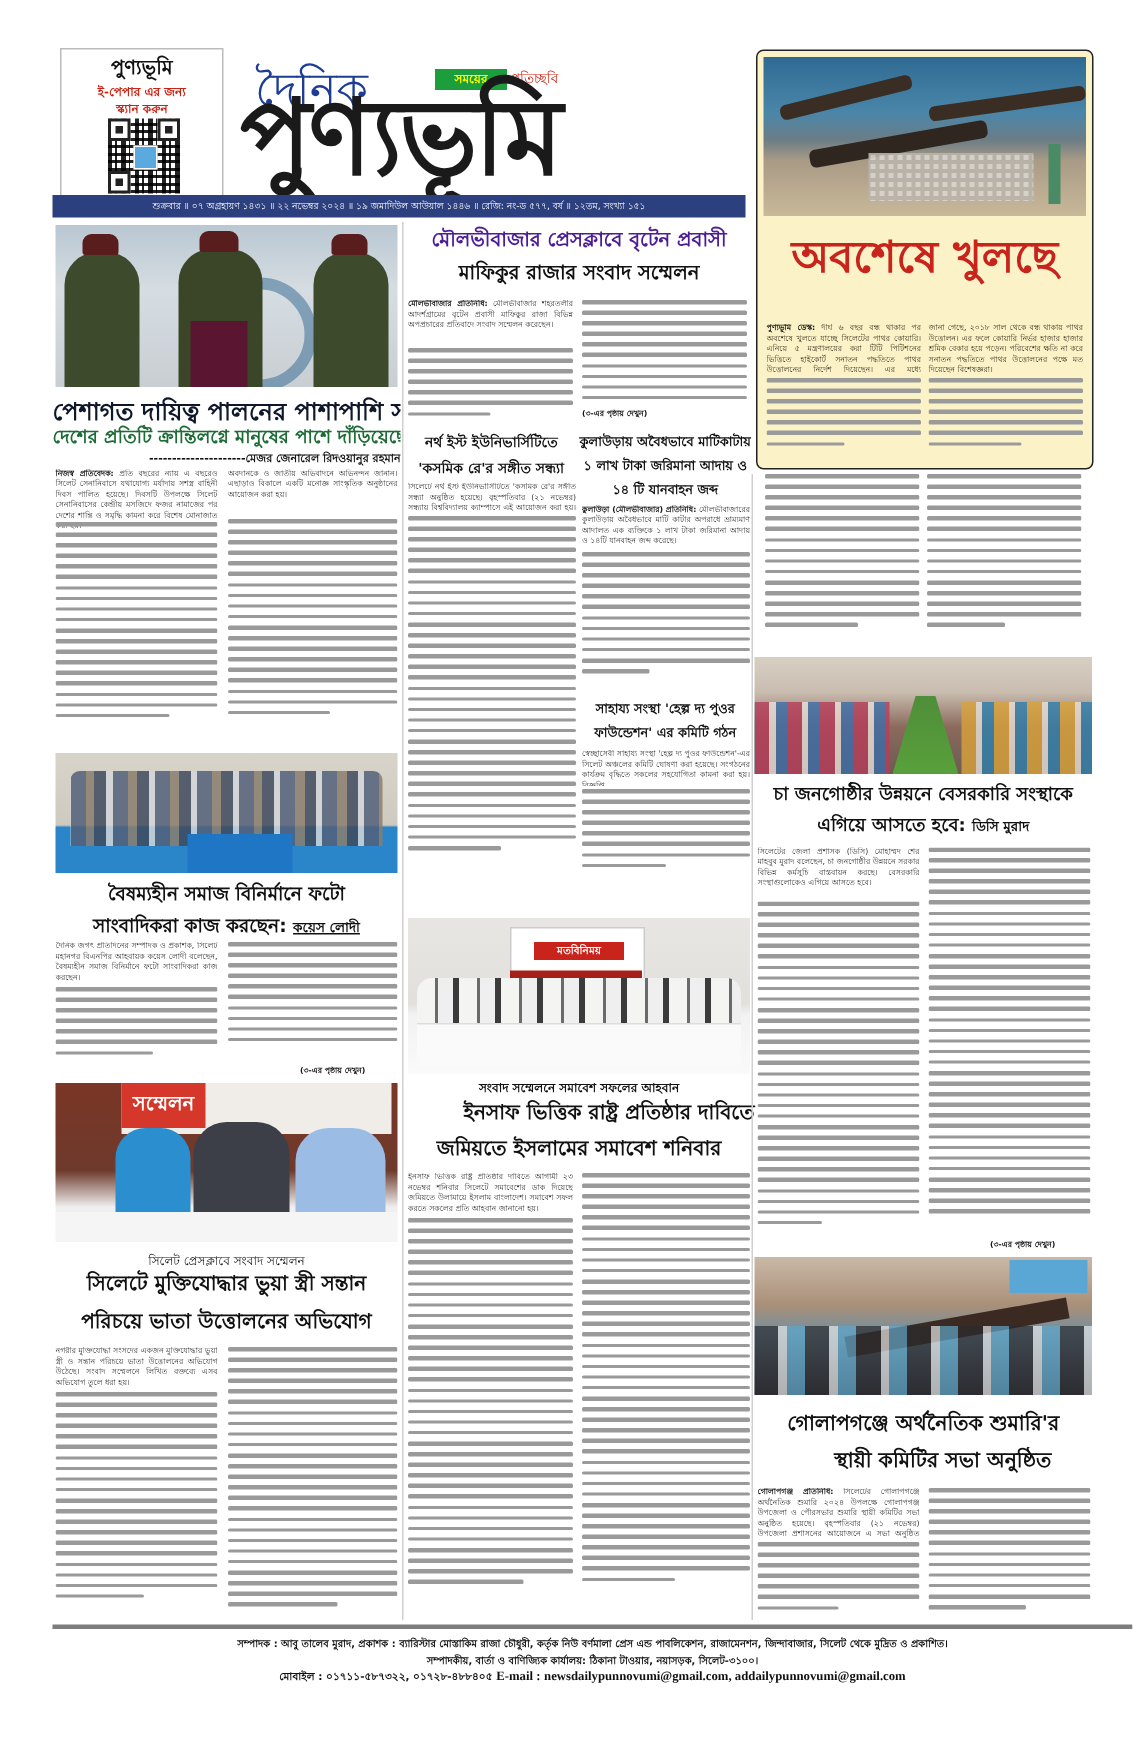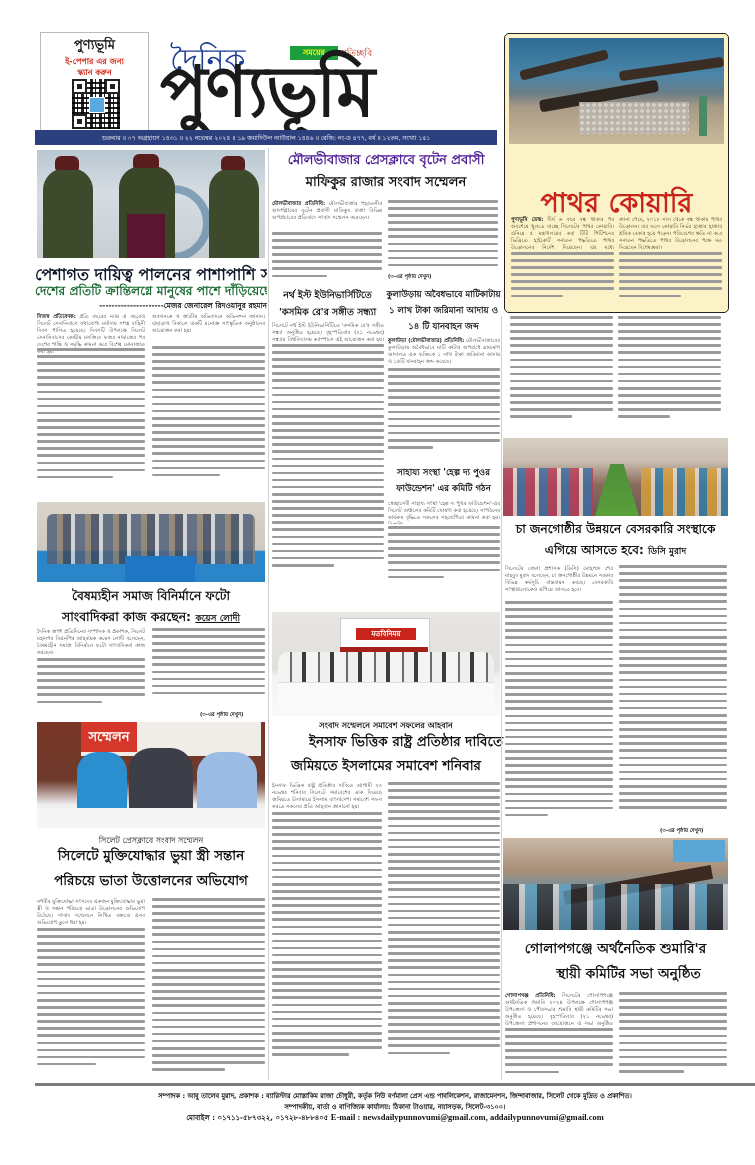--- a/index.html
+++ b/index.html
@@ -394,21 +394,21 @@
   </div>
 
 <div class="abs" id="quarry">
   <div class="abs" id="quarry-photo">
     <div class="abs" style="left:10px;top:22px;width:90px;height:10px;background:#3a2e24;transform:rotate(-14deg);border-radius:4px;"></div>
     <div class="abs" style="left:30px;top:52px;width:120px;height:12px;background:#2f2620;transform:rotate(-10deg);border-radius:4px;"></div>
     <div class="abs" style="left:110px;top:26px;width:105px;height:10px;background:#3a2e24;transform:rotate(-8deg);border-radius:4px;"></div>
     <div class="abs" style="left:70px;top:64px;width:110px;height:32px;background:radial-gradient(circle,#d9d6cf 0 2px,#b9b4ab 2px 4px);background-size:6px 6px;opacity:.9;"></div>
     <div class="abs" style="left:190px;top:58px;width:8px;height:40px;background:#4a8a64;"></div>
   </div>
-  <div class="hl" id="quarry-head2">পাথর কোয়ারি</div>
+  <div class="hl" id="quarry-head1">অবশেষে খুলছে</div>
   <div class="txt" style="left:6px;top:182px;width:103px;height:34px;color:#3a3320;"><b>পুণ্যভূমি ডেস্ক:</b> <span>দীর্ঘ ৬ বছর বন্ধ থাকার পর অবশেষে খুলতে যাচ্ছে সিলেটের পাথর কোয়ারি। এনিয়ে ৫ মন্ত্রণালয়ের করা টিটি পিটিশনের ভিত্তিতে হাইকোর্ট সনাতন পদ্ধতিতে পাথর উত্তোলনের নির্দেশ দিয়েছেন। এর মধ্যে জাফলংয়ের বালুমহাল, বিছনাকান্দি ও ভোলাগঞ্জের পাথর কোয়ারি রয়েছে।</span></div>
   <div class="lines" style="left:6px;top:218px;width:103px;height:56px;">
       <i></i>
       <i></i>
       <i></i>
       <i></i>
       <i></i>
       <i></i>
       <i style="width:50%"></i>
     </div>

